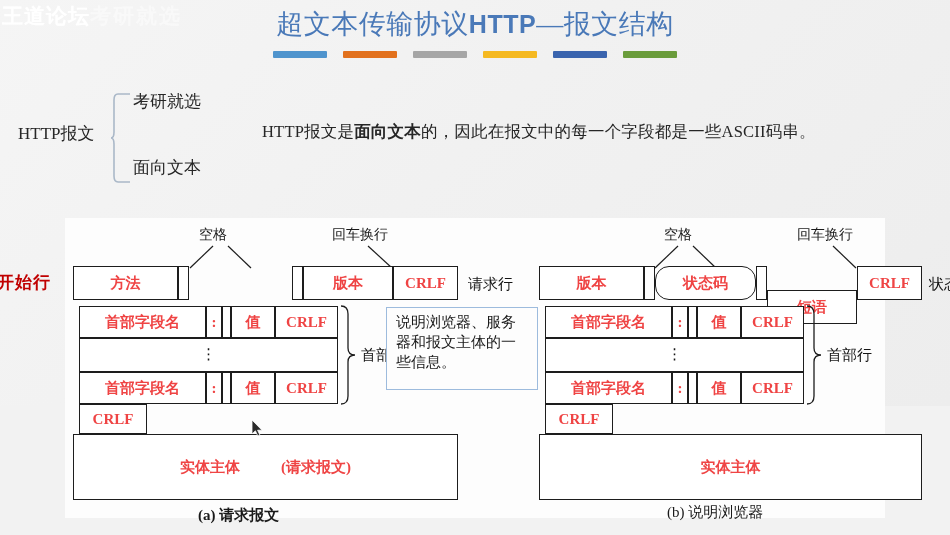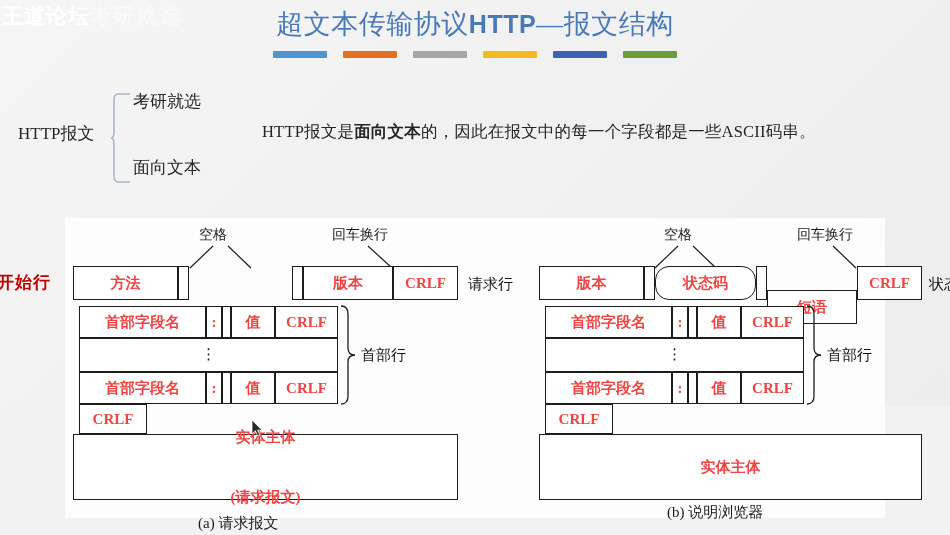--- a/index.html
+++ b/index.html
@@ -143,21 +143,21 @@
     display: flex;
     align-items: center;
     justify-content: center;
     font-size: 15px;
     color: #ef4444;
     white-space: nowrap;
     font-weight: bold;
   }
   .box.sp { font-size: 10px; }
   .box.body {
-    flex-direction: column;
+    flex-direction: row;
     line-height: 1.25;
     font-size: 15px;
     gap: 41px;
   }
   .side-label {
     position: absolute;
     font-size: 15px;
     color: #151515;
     white-space: nowrap;
   }
@@ -291,21 +291,21 @@
     </svg>
     <div class="side-label" style="left:296px; top:128px;">首部行</div>
 
     <div class="box" style="left:14px; top:186px; width:68px; height:30px;">CRLF</div>
 
     <div class="box body" style="left:8px; top:216px; width:385px; height:66px;">
       <span>实体主体</span>
       <span>(请求报文)</span>
     </div>
 
-    <div class="caption" style="left:133px; top:296px;">(a) 请求报文</div>
+    <div class="caption" style="left:133px; top:288px;font-weight:bold;">(a) 请求报文</div>
 
     <div class="box" style="left:474px; top:48px; width:105px; height:34px;">版本</div>
     <div class="box sp" style="left:579px; top:48px; width:11px; height:34px;"></div>
     <div class="box" style="left:590px; top:48px; width:101px; height:34px;border-radius:14px;">状态码</div>
     <div class="box sp" style="left:691px; top:48px; width:11px; height:34px;"></div>
     <div class="box" style="left:702px; top:48px; width:90px; height:34px;margin-top:24px;">短语</div>
     <div class="box" style="left:792px; top:48px; width:65px; height:34px;">CRLF</div>
     <div class="side-label" style="left:864px; top:57px;">状态行</div>
 
     <div class="box" style="left:480px; top:88px; width:127px; height:32px;">首部字段名</div>
@@ -332,18 +332,19 @@
     <div class="box" style="left:480px; top:186px; width:68px; height:30px;">CRLF</div>
 
     <div class="box body" style="left:474px; top:216px; width:383px; height:66px;">
       <span>实体主体</span>
     </div>
 
     <div class="caption" style="left:602px; top:285px;">(b) 说明浏览器</div>
 
   </div>
 
+  <div class="callout">说明浏览器、服务器和报文主体的一些信息。</div>
 
   <svg class="cursor" viewBox="0 0 12 18">
     <polygon points="0,0 0,14 3.4,10.8 5.8,16 7.9,15 5.6,10.2 10,10.2" fill="#2a2a2a" stroke="#ffffff" stroke-width="0.8"></polygon>
   </svg>
 
 </div>
 
 </body></html>

